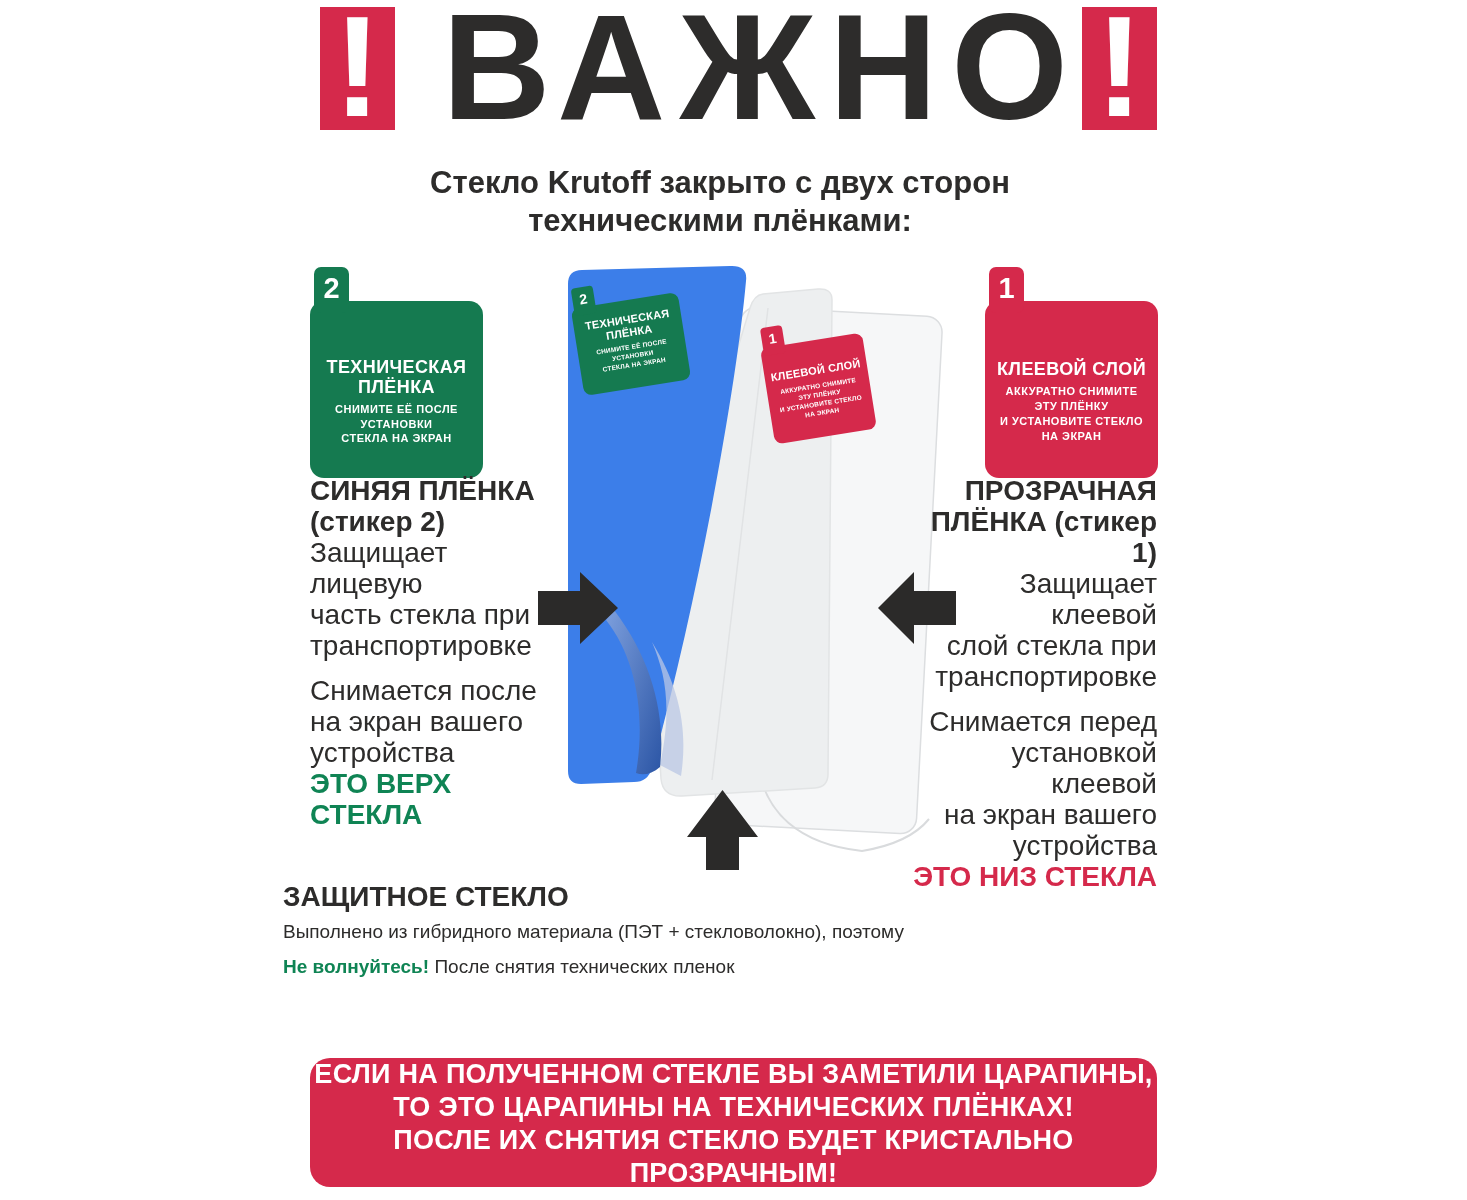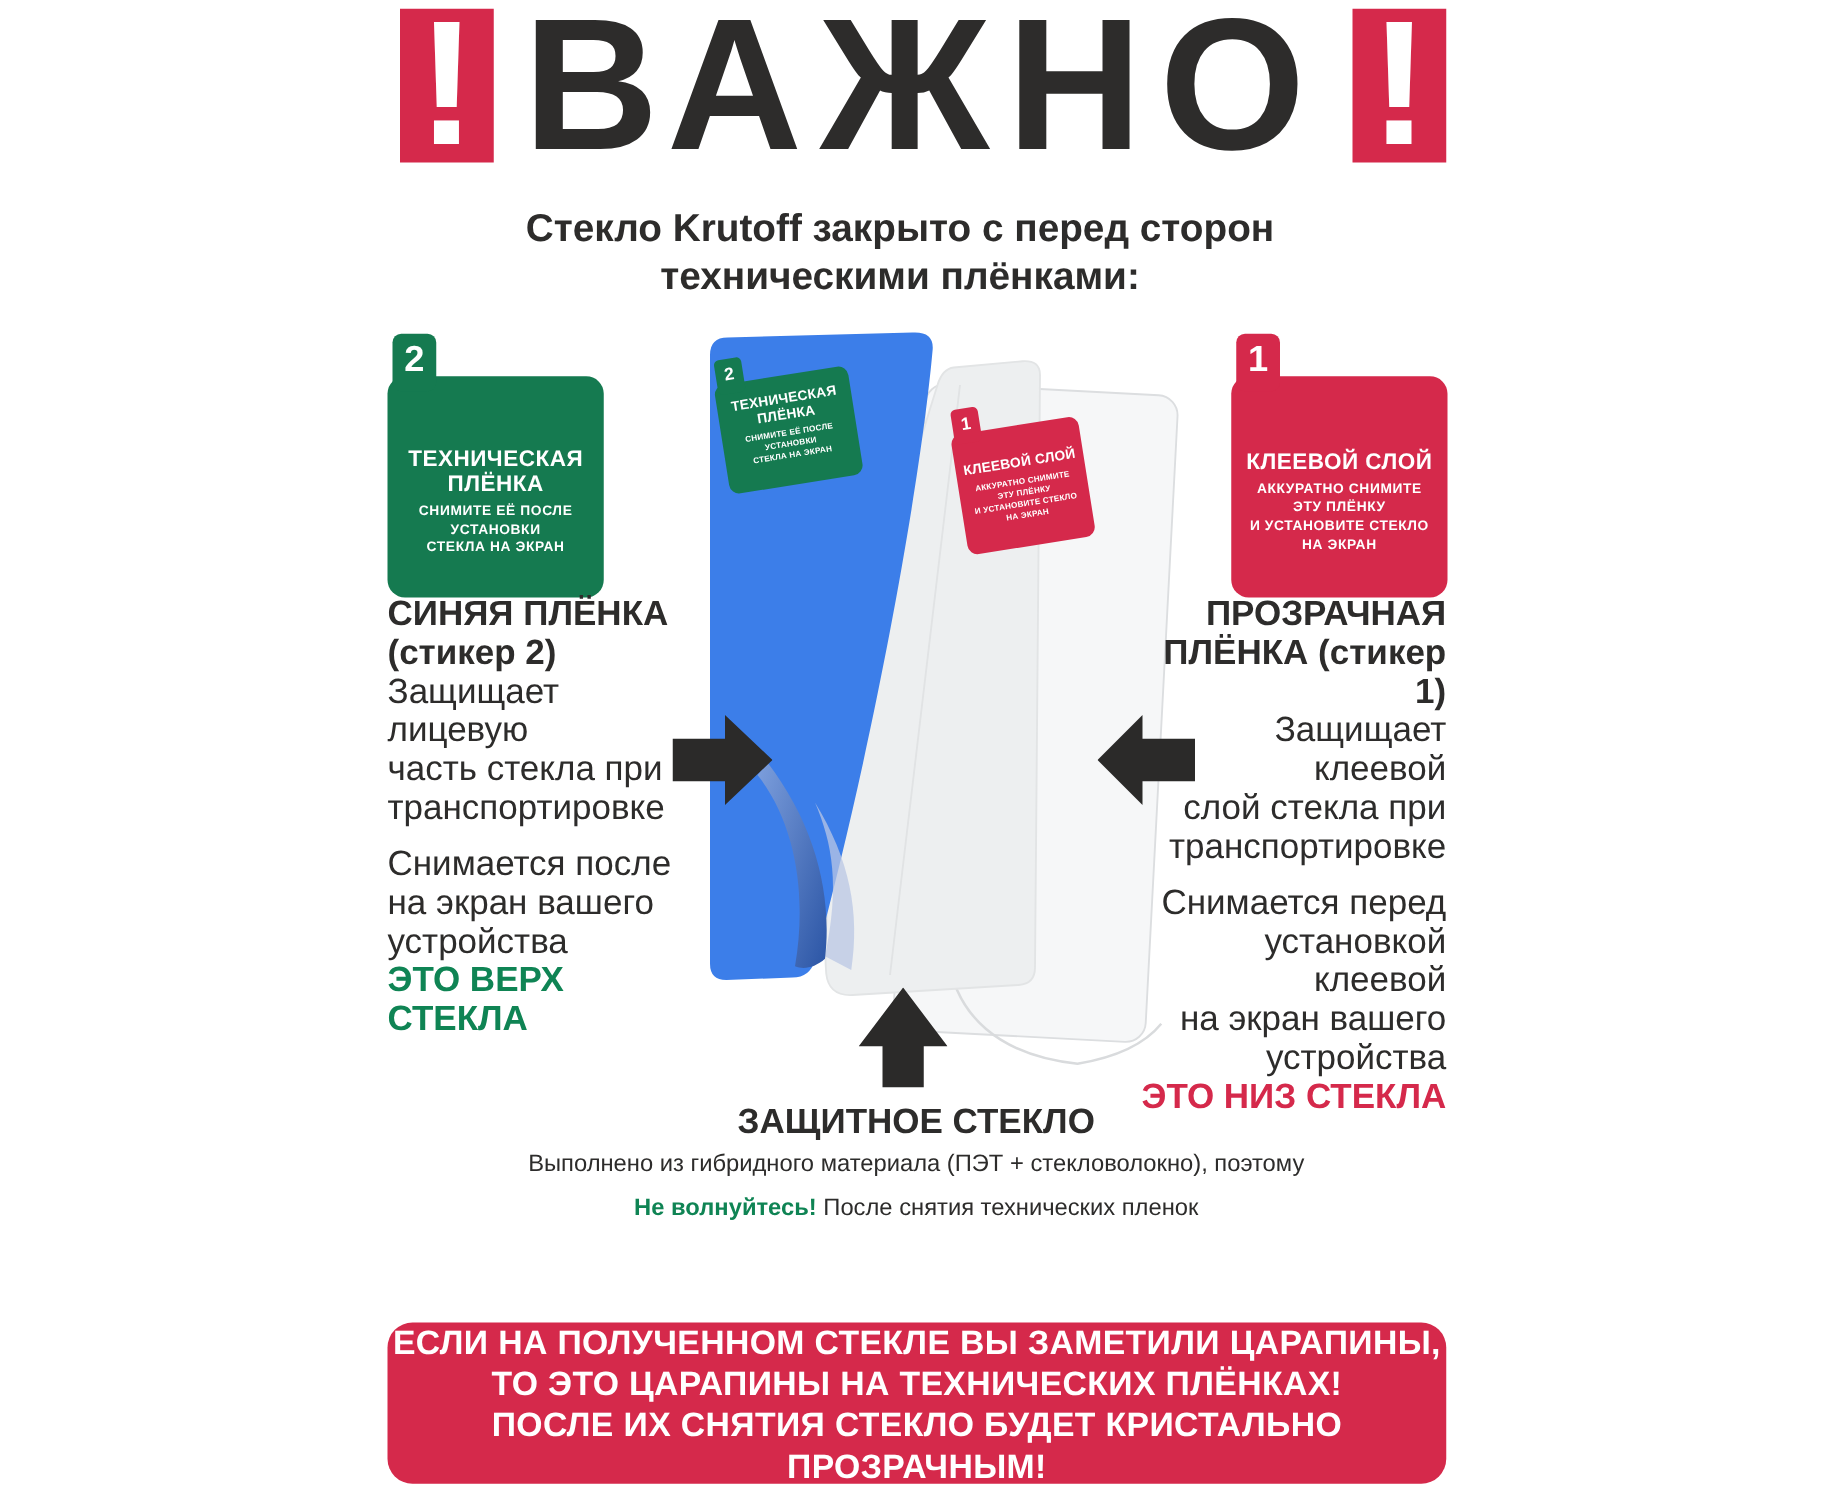--- a/index.html
+++ b/index.html
@@ -13,21 +13,21 @@
   html,body{background:#fff;}
   .page{
     position:relative;width:1467px;height:1200px;background:#ffffff;
     font-family:"Liberation Sans",sans-serif;color:var(--dark);overflow:hidden;
   }
   
   .title-row{position:absolute;left:320px;top:7px;width:837px;height:123px;
     display:flex;justify-content:space-between;align-items:stretch;}
   .excl-box{width:75px;background:var(--red);color:#fff;text-align:center;
     font-weight:900;font-size:142px;line-height:120px;overflow:hidden;}
-  .title-word{flex:1;text-align:center;font-weight:900;font-size:150px;
+  .title-word{flex:1;text-align:right;font-weight:900;font-size:150px;
     line-height:121px;letter-spacing:14px;color:var(--dark);white-space:nowrap;}
   .subtitle{position:absolute;left:280px;top:164px;width:880px;text-align:center;
     font-size:31px;font-weight:bold;line-height:38px;color:var(--dark);}
   
   .sticker{position:absolute;border-radius:14px;color:#fff;text-align:center;z-index:2;}
   .sticker.green-s{background:var(--green);}
   .sticker.red-s{background:var(--red);}
   .sticker.big{width:173px;height:177px;}
   .tab{position:absolute;top:-34px;left:4px;width:35px;height:46px;border-radius:7px;
     background:inherit;font-weight:bold;font-size:29px;line-height:42px;text-align:center;z-index:-1;}
@@ -51,21 +51,21 @@
   .arrow{position:absolute;z-index:3;}
   
   .tblock{position:absolute;top:475px;width:245px;font-size:28px;line-height:31px;z-index:3;}
   .tblock.left{left:310px;text-align:left;}
   .tblock.right{left:912px;text-align:right;}
   .tblock .bold{font-weight:bold;}
   .tblock .gap{height:14px;}
   .hl-green{color:var(--text-green);font-weight:bold;}
   .hl-red{color:var(--red);font-weight:bold;}
   
-  .glass-section{position:absolute;left:283px;top:880px;width:900px;text-align:center;z-index:3;}
+  .glass-section{position:absolute;left:283px;top:880px;width:900px;z-index:3;}
   .glass-section .gs-heading{font-size:28px;font-weight:bold;line-height:34px;}
   .glass-section .gs-line{font-size:19px;line-height:35px;}
   
   .banner{position:absolute;left:310px;top:1058px;width:847px;height:129px;
     background:var(--red);border-radius:20px;color:#fff;text-align:center;
     z-index:3;}
   .banner .b-line{font-size:27px;font-weight:bold;line-height:33px;letter-spacing:.3px;}
 </style>
 </head>
 <body>
@@ -76,21 +76,21 @@
     <div class="excl-box">
       <span>!</span>
     </div>
     <div class="title-word">ВАЖНО</div>
     <div class="excl-box">
       <span>!</span>
     </div>
   </div>
 
   <div class="subtitle">
-    <div>Стекло Krutoff закрыто с перед сторон</div>
+    <div>Стекло Krutoff закрыто с двух сторон</div>
     <div>техническими плёнками:</div>
   </div>
 
   <div class="sticker big green-s" style="left:310px;top:301px;">
     <div class="tab">2</div>
     <div class="st-heading">ТЕХНИЧЕСКАЯ ПЛЁНКА</div>
     <div class="st-sub">
       <div>СНИМИТЕ ЕЁ ПОСЛЕ</div>
       <div>УСТАНОВКИ</div>
       <div>СТЕКЛА НА ЭКРАН</div>

